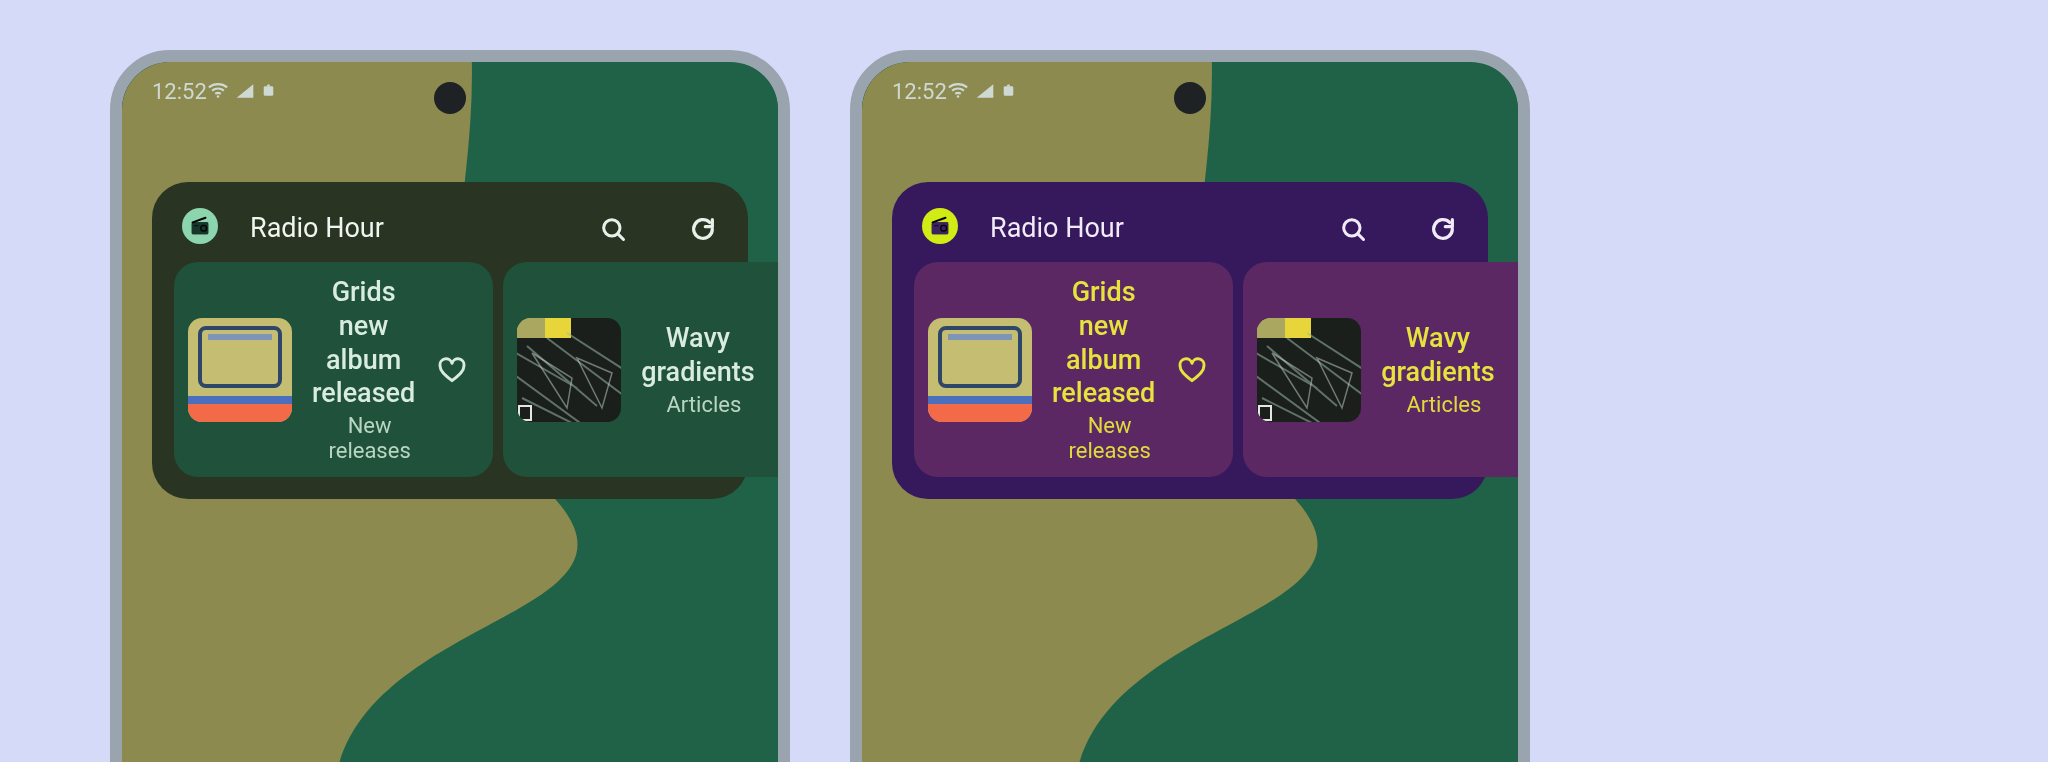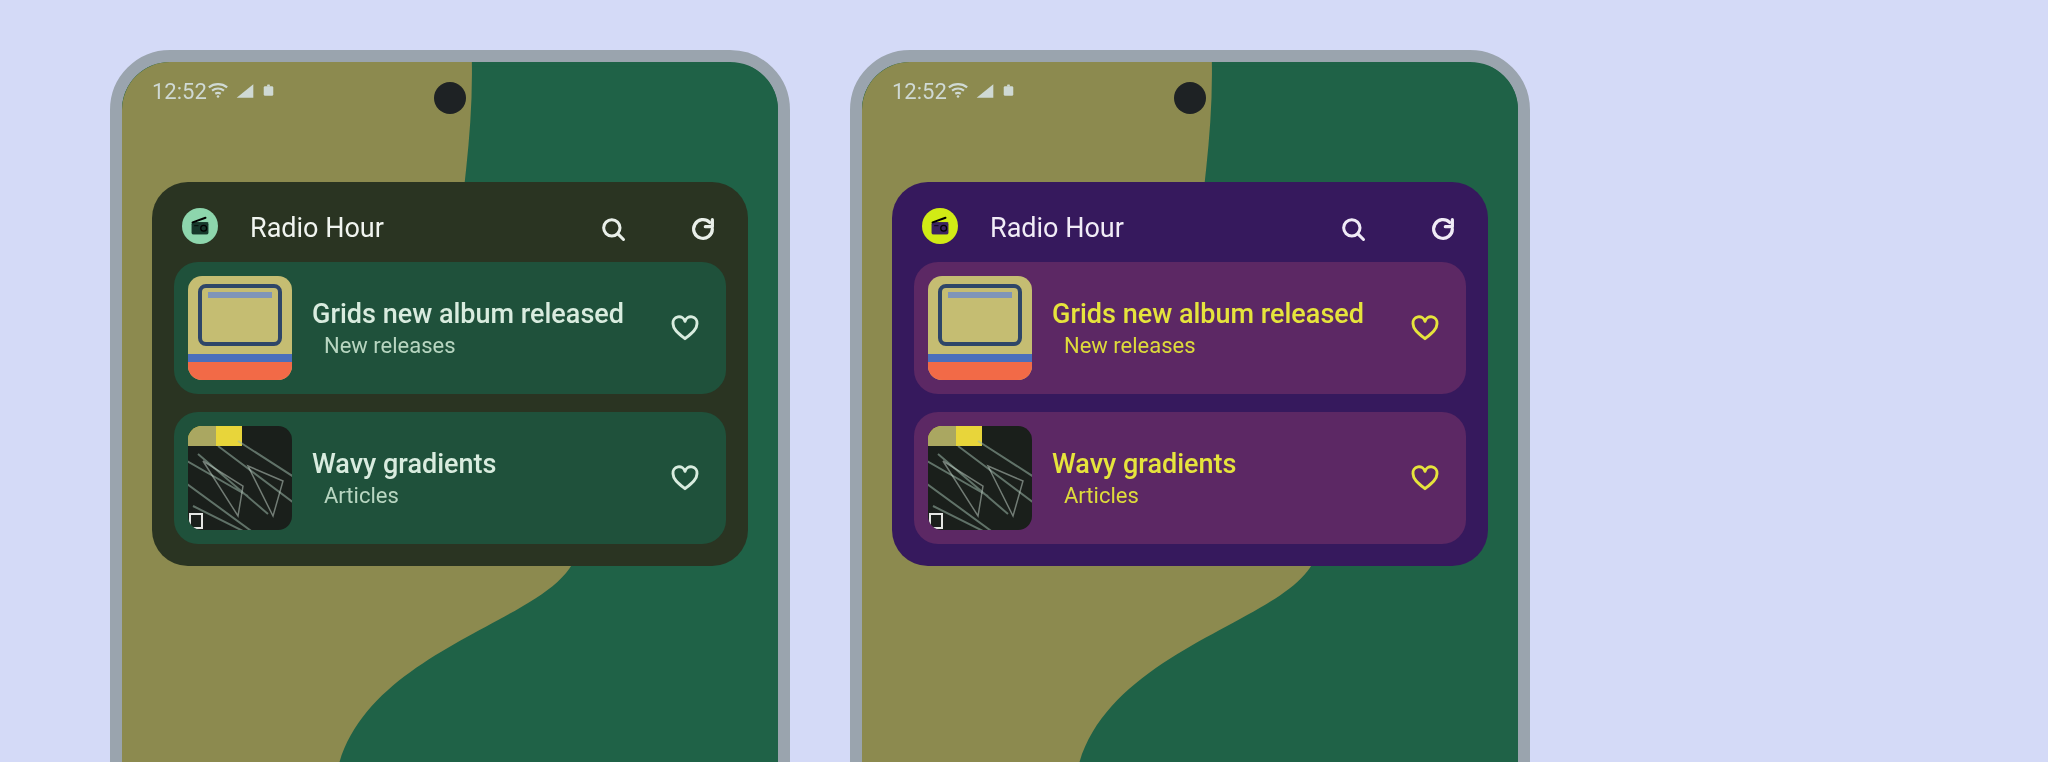--- a/index.html
+++ b/index.html
@@ -85,21 +85,21 @@
     font-weight: 400;
   }
   .theme-green .widget-title { color: #f1f5f0; }
   .theme-purple .widget-title { color: #f1ecf7; }
 
   .hdr-icon { width: 30px; height: 30px; display:flex; align-items:center; justify-content:center; }
   .hdr-icon + .hdr-icon { margin-left: 28px; }
   .theme-green .hdr-icon svg { stroke: #e9efe9; fill:none; }
   .theme-purple .hdr-icon svg { stroke: #f0ebf6; fill:none; }
 
-  .items { display: flex; flex-direction: column; gap: 18px; }
+  .items { display: flex; flex-direction: row; gap: 10px; text-align: center; }
   .item {
     border-radius: 24px;
     display: flex;
     align-items: center;
     gap: 20px;
     padding: 14px 24px 14px 14px;
   }
   .theme-green .item { background: #1f513b; }
   .theme-purple .item { background: #5c2864; }
 

